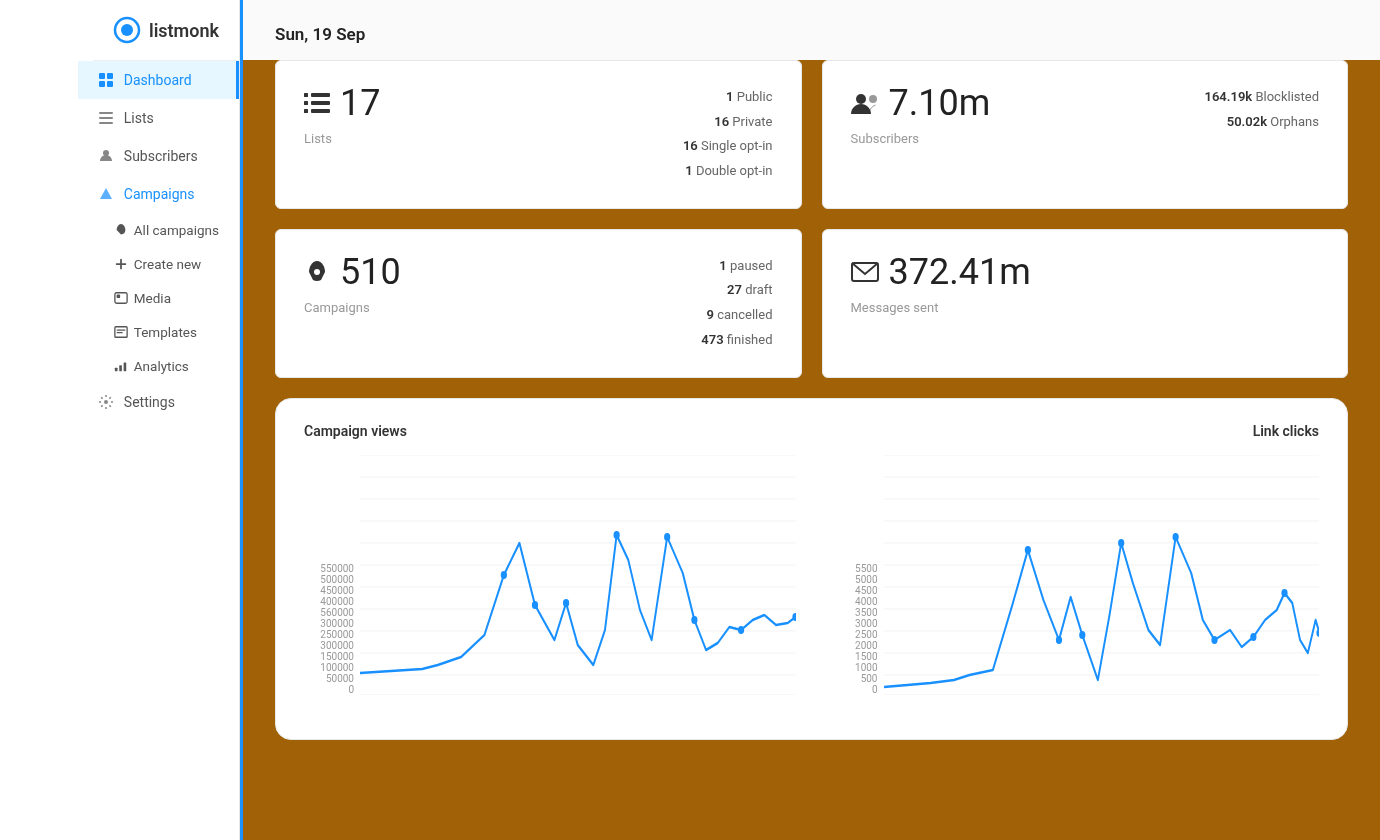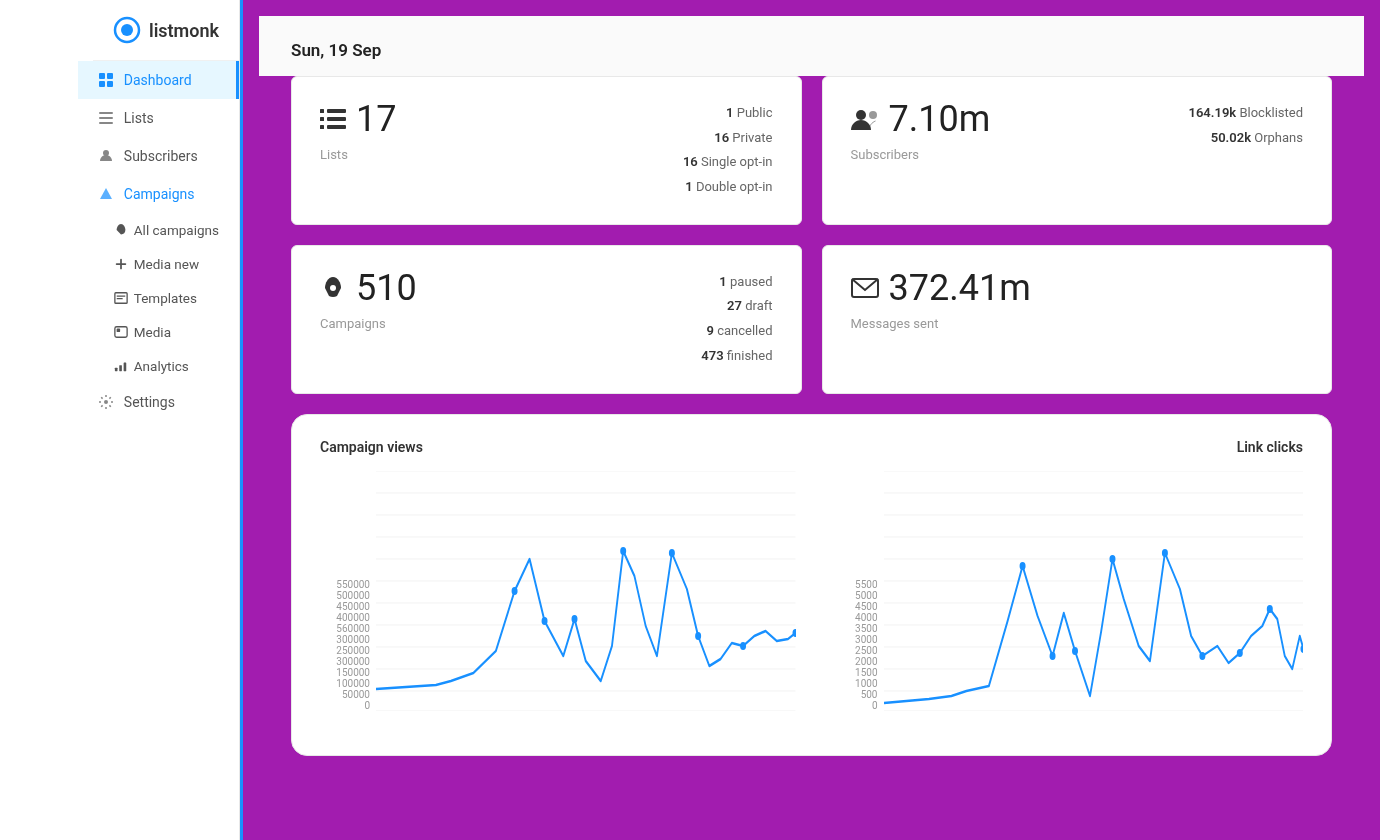--- a/index.html
+++ b/index.html
@@ -56,22 +56,22 @@
       padding: 9px 20px 9px 36px;
       color: #555;
       font-size: 13.5px;
       cursor: pointer;
     }
 
     
     .main {
       flex: 1;
       overflow-y: auto;
-      padding: 16px;
-      background: #a21caf;
+      padding: 0;
+      background: #a16207;
     }
     .main-header {
       padding: 24px 32px 16px;
       background: #fafafa;
     }
     .page-date {
       font-size: 17px;
       font-weight: 600;
       color: #222;
     }
@@ -232,36 +232,36 @@
       <svg width="14" height="14" viewBox="0 0 16 16" fill="currentColor">
         <path d="M8 1C5 1 3 5 3 8l5 5c3 0 5-2 5-5 0-3-2-7-5-7z"></path>
       </svg>
       <span>All campaigns</span>
     </div>
     <div class="sub-nav-item">
       <svg width="14" height="14" viewBox="0 0 16 16" fill="currentColor">
         <rect x="7" y="2" width="2" height="12" rx="1"></rect>
           <rect x="2" y="7" width="12" height="2" rx="1"></rect>
       </svg>
-      <span>Media new</span>
+      <span>Create new</span>
+    </div>
+    <div class="sub-nav-item">
+      <svg width="14" height="14" viewBox="0 0 16 16" fill="currentColor">
+        <rect x="1" y="2" width="14" height="12" rx="2" fill="none" stroke="currentColor" stroke-width="1.5"></rect>
+          <rect x="3" y="4" width="4" height="4" rx="1"></rect>
+      </svg>
+      <span>Media</span>
     </div>
     <div class="sub-nav-item">
       <svg width="14" height="14" viewBox="0 0 16 16" fill="currentColor">
         <rect x="1" y="2" width="14" height="12" rx="1" fill="none" stroke="currentColor" stroke-width="1.5"></rect>
           <rect x="3" y="5" width="10" height="1.5" rx="0.5"></rect>
           <rect x="3" y="8" width="7" height="1.5" rx="0.5"></rect>
       </svg>
       <span>Templates</span>
-    </div>
-    <div class="sub-nav-item">
-      <svg width="14" height="14" viewBox="0 0 16 16" fill="currentColor">
-        <rect x="1" y="2" width="14" height="12" rx="2" fill="none" stroke="currentColor" stroke-width="1.5"></rect>
-          <rect x="3" y="4" width="4" height="4" rx="1"></rect>
-      </svg>
-      <span>Media</span>
     </div>
     <div class="sub-nav-item">
       <svg width="14" height="14" viewBox="0 0 16 16" fill="currentColor">
         <rect x="1" y="10" width="3" height="4" rx="0.5"></rect>
           <rect x="6" y="7" width="3" height="7" rx="0.5"></rect>
           <rect x="11" y="4" width="3" height="10" rx="0.5"></rect>
       </svg>
       <span>Analytics</span>
     </div>
 

